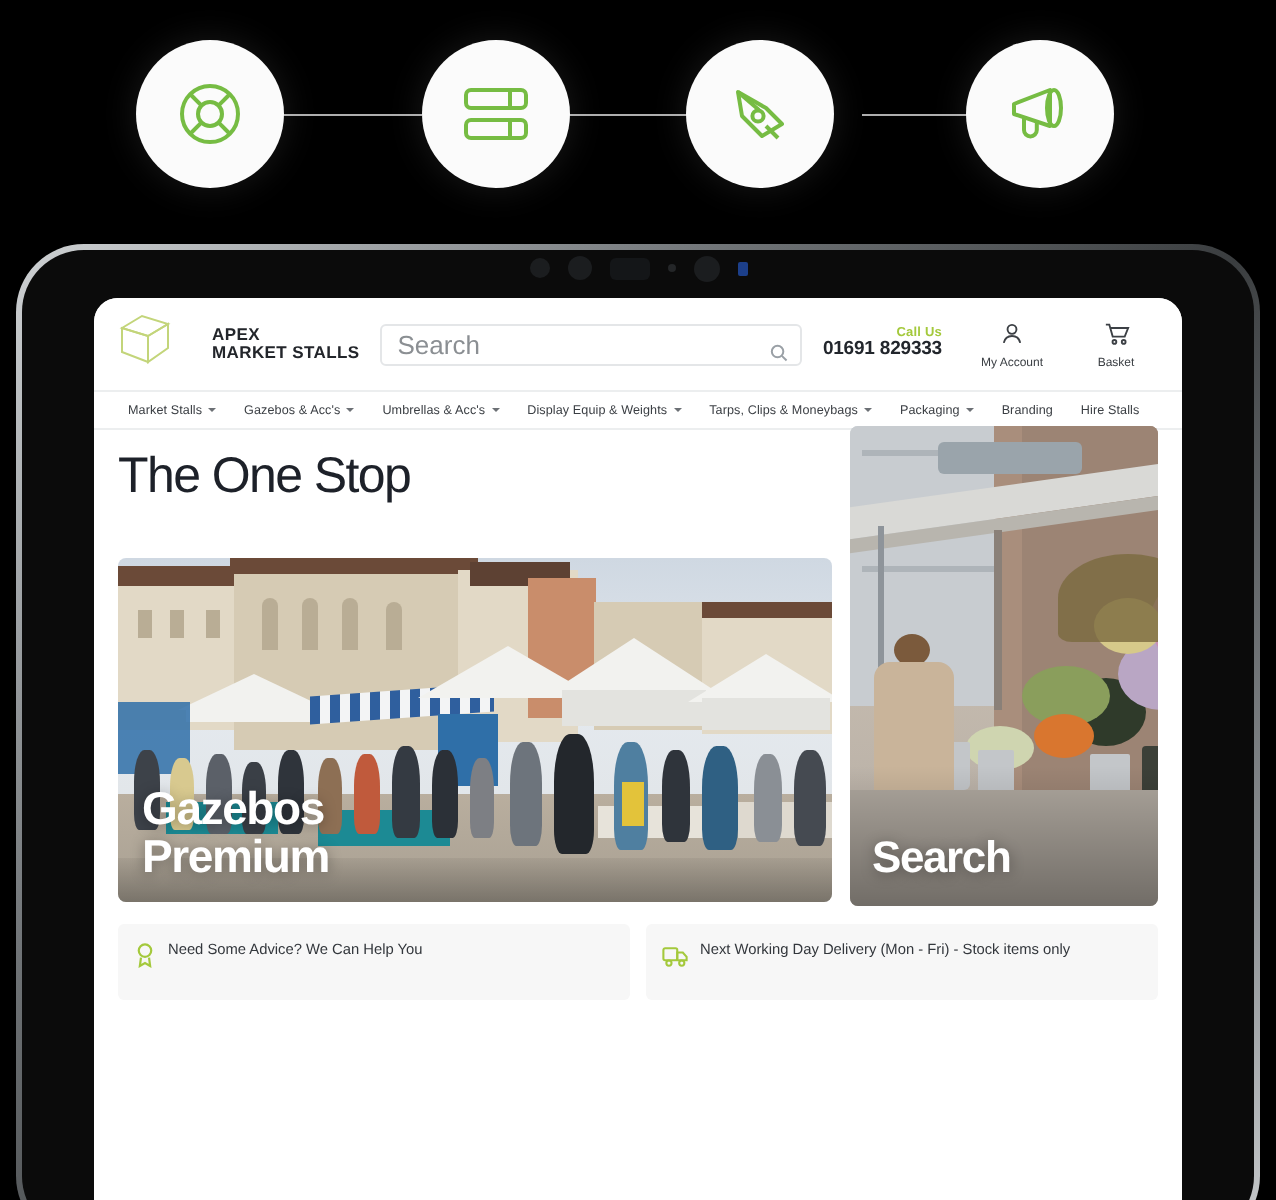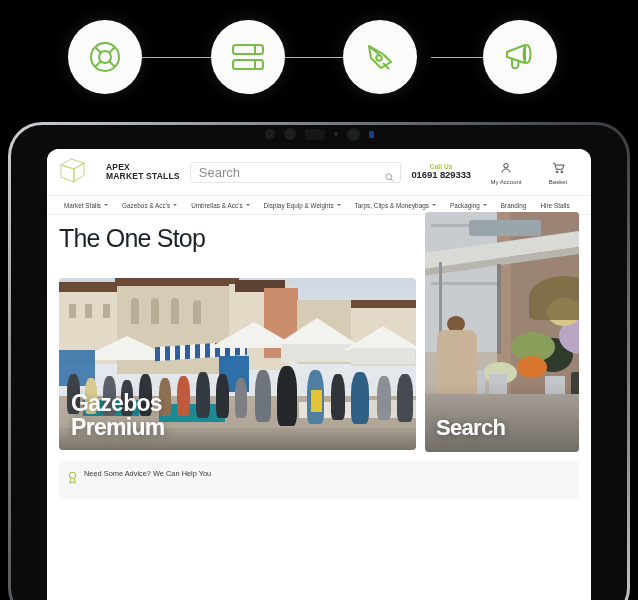--- a/index.html
+++ b/index.html
@@ -63,21 +63,21 @@
 
   .search-wrap { flex: 1 1 auto; max-width: 250px; position: relative; }
   .search-input {
     width: 100%; height: 21px; border: 1px solid #e4e6e8; border-radius: 3px;
     background: #fff; font-size: 13px; color: #6d7175; padding: 0 20px 0 8px;
     font-family: "Liberation Sans", sans-serif;
   }
   .search-input::placeholder { color: #8b8f93; }
   .search-ico { position: absolute; right: 7px; top: 6px; }
 
-  .callus { margin-left: auto; text-align: center; line-height: 1.15; padding-right: 4px; }
+  .callus { margin-left: auto; text-align: right; line-height: 1.15; padding-right: 4px; }
   .callus .label { font-size: 6.5px; font-weight: 700; color: #a4c93c; letter-spacing: .1px; }
   .callus .num { font-size: 9.5px; font-weight: 700; color: #22262c; letter-spacing: -.1px; }
 
   .hdr-act { display: flex; flex-direction: column; align-items: center; gap: 1px; width: 42px; }
   .hdr-act .cap { font-size: 6px; color: #3c4045; }
 
   
   .site-nav {
     height: 20px; display: flex; align-items: center; gap: 0;
     border-top: 1px solid #eceeef; border-bottom: 1px solid #eceeef;
@@ -438,18 +438,29 @@
         <div class="usps">
           <div class="usp">
             <span class="ico">
               <svg width="11" height="13" viewBox="0 0 12 14" fill="none" stroke="#a4c93c" stroke-width="1.2">
                 <circle cx="6" cy="4.6" r="3.4"></circle>
                   <path d="M3.8 8.4 L3.2 13 L6 11.4 L8.8 13 L8.2 8.4"></path>
               </svg>
             </span>
             <span class="txt">Need Some Advice? We Can Help You</span>
           </div>
+          <div class="usp">
+            <span class="ico">
+              <svg width="13" height="12" viewBox="0 0 15 13" fill="none" stroke="#a4c93c" stroke-width="1.2">
+                <rect x="0.8" y="2" width="8" height="7" rx="1"></rect>
+                <path d="M8.8 4.5h3.2L14.2 7v2H8.8z"></path>
+                <circle cx="4" cy="10.6" r="1.5"></circle>
+                  <circle cx="11.4" cy="10.6" r="1.5"></circle>
+              </svg>
+            </span>
+            <span class="txt">Next Working Day Delivery (Mon - Fri) - Stock items only</span>
+          </div>
         </div>
 
       </div>
     </div>
   </div>
 </div>
 
 </body></html>

